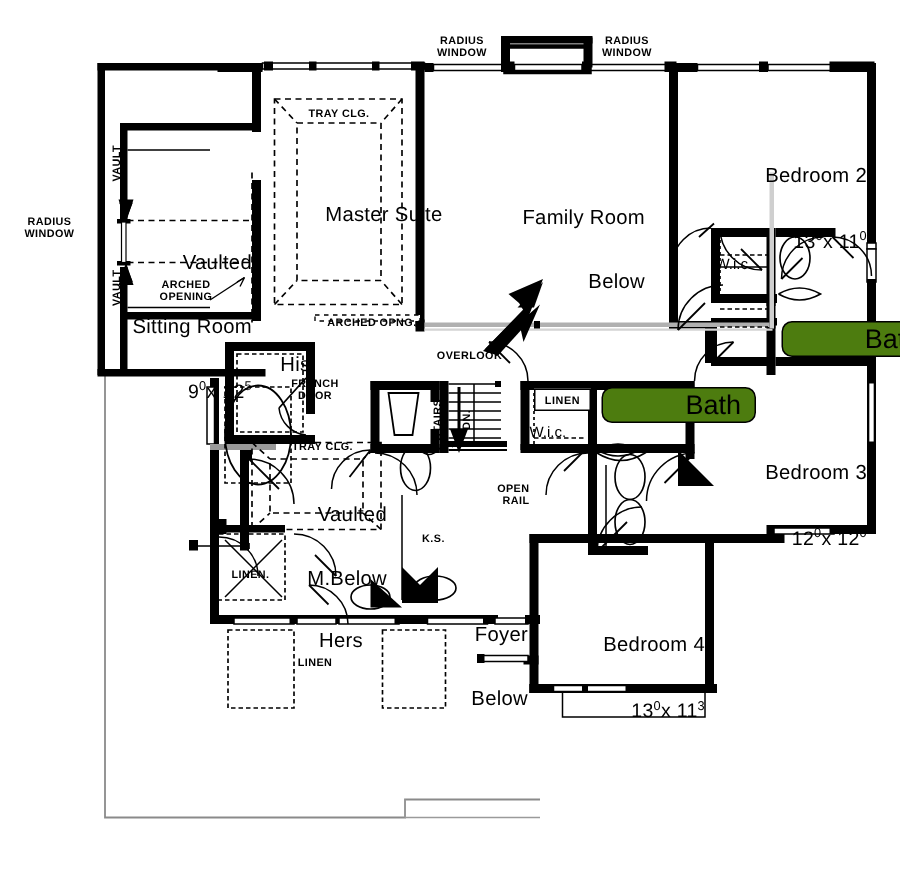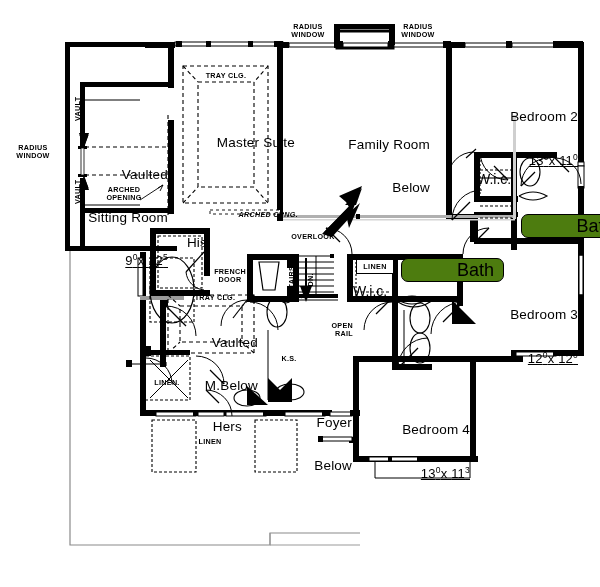--- a/index.html
+++ b/index.html
@@ -2,24 +2,24 @@
 <html><head>
 <meta charset="utf-8">
 <style>
   html,body{margin:0;padding:0;background:#ffffff;}
   body{width:600px;height:587px;overflow:hidden;
        font-family:"Liberation Sans", sans-serif;color:#000;}
   #plan{position:relative;width:600px;height:587px;background:#fff;}
   svg{position:absolute;left:0;top:0;}
   .lbl{position:absolute;white-space:pre;line-height:1.05;}
   .room{font-size:13.5px;letter-spacing:.2px;text-align:right;}
-  .room .dim{font-size:13px;text-decoration:underline;}
+  .room .dim{font-size:13px;}
   .sup{font-size:8.5px;vertical-align:super;}
   .tiny{font-size:7.2px;letter-spacing:.3px;font-weight:bold;text-align:center;}
-  .mid{font-size:14px;}
+  .mid{font-size:10px;}
   .rot90{transform:rotate(-90deg);}
   .boxlbl{position:absolute;border:1.4px solid #000;border-radius:7px;
           background:#4d7c0f;font-size:18px;text-align:center;
           display:flex;align-items:center;justify-content:center;padding-left:46px;}
   .linenbox{position:absolute;border:1.2px solid #000;background:#fff;
             font-size:7.2px;font-weight:bold;text-align:center;
             display:flex;align-items:center;justify-content:center;letter-spacing:.4px;}
 </style>
 </head>
 <body>
@@ -375,21 +375,21 @@
 
 <div class="lbl tiny" style="left:96px;top:186px;width:56px;">ARCHED
 OPENING</div>
 
 <div class="lbl tiny" style="left:186px;top:72px;width:80px;">TRAY CLG.</div>
 
 <div class="lbl room" style="left:155px;top:108px;width:140px;">
   <div>Master Suite</div>
 </div>
 
-<div class="lbl tiny" style="left:198px;top:211px;width:100px;text-align:right;font-style:italic;">ARCHED OPNG.</div>
+<div class="lbl tiny" style="left:198px;top:211px;width:100px;text-align:center;">ARCHED OPNG.</div>
 
 <div class="lbl tiny" style="left:282px;top:23px;width:52px;">RADIUS
 WINDOW</div>
 <div class="lbl tiny" style="left:392px;top:23px;width:52px;">RADIUS
 WINDOW</div>
 
 <div class="lbl room" style="left:300px;top:110px;width:130px;">
   <div>Family Room</div>
   <div>Below</div>
 </div>
@@ -427,21 +427,21 @@
 <div class="lbl tiny" style="left:311px;top:322px;width:42px;text-align:right;">OPEN
 RAIL</div>
 
 <div class="lbl room" style="left:272px;top:388px;width:80px;">
   <div>Foyer</div>
   <div>Below</div>
 </div>
 
 <div class="lbl room" style="left:165px;top:236px;width:42px;">His</div>
 
-<div class="lbl tiny" style="left:206px;top:252px;width:48px;margin-top:16px;">FRENCH
+<div class="lbl tiny" style="left:186px;top:252px;width:48px;">FRENCH
 DOOR</div>
 
 <div class="lbl tiny" style="left:180px;top:294px;width:70px;">TRAY CLG.</div>
 
 <div class="lbl room" style="left:172px;top:308px;width:86px;">
   <div>Vaulted</div>
   <div>M.Below</div>
 </div>
 
 <div class="lbl tiny" style="left:148px;top:379px;width:38px;">LINEN.</div>

